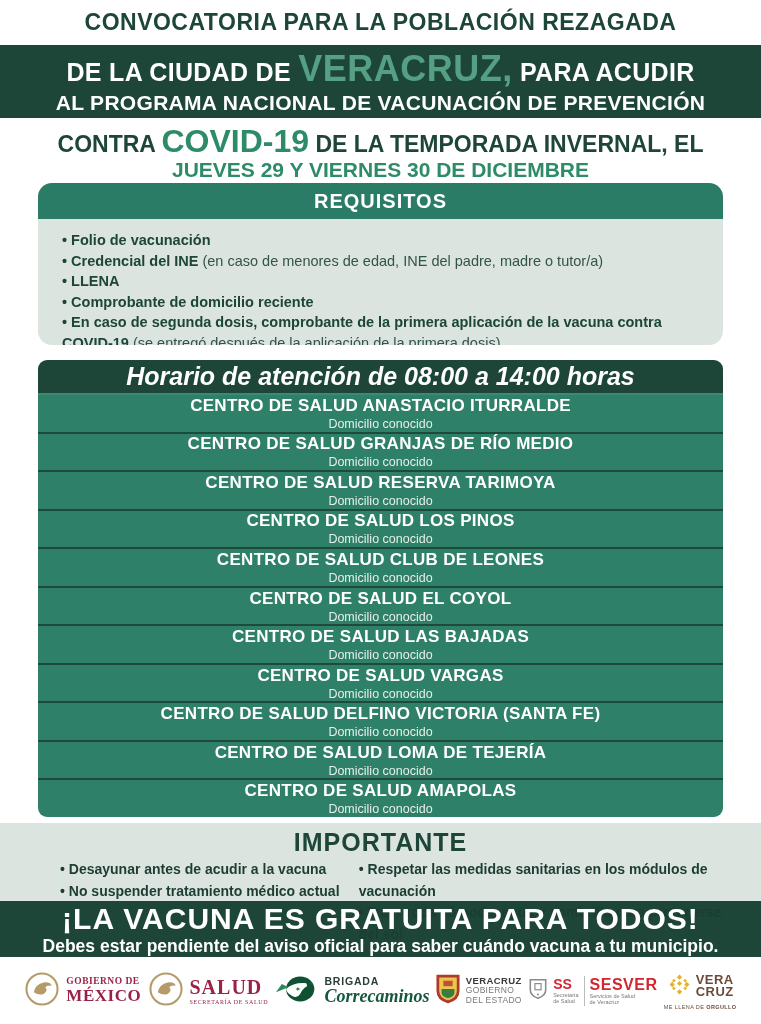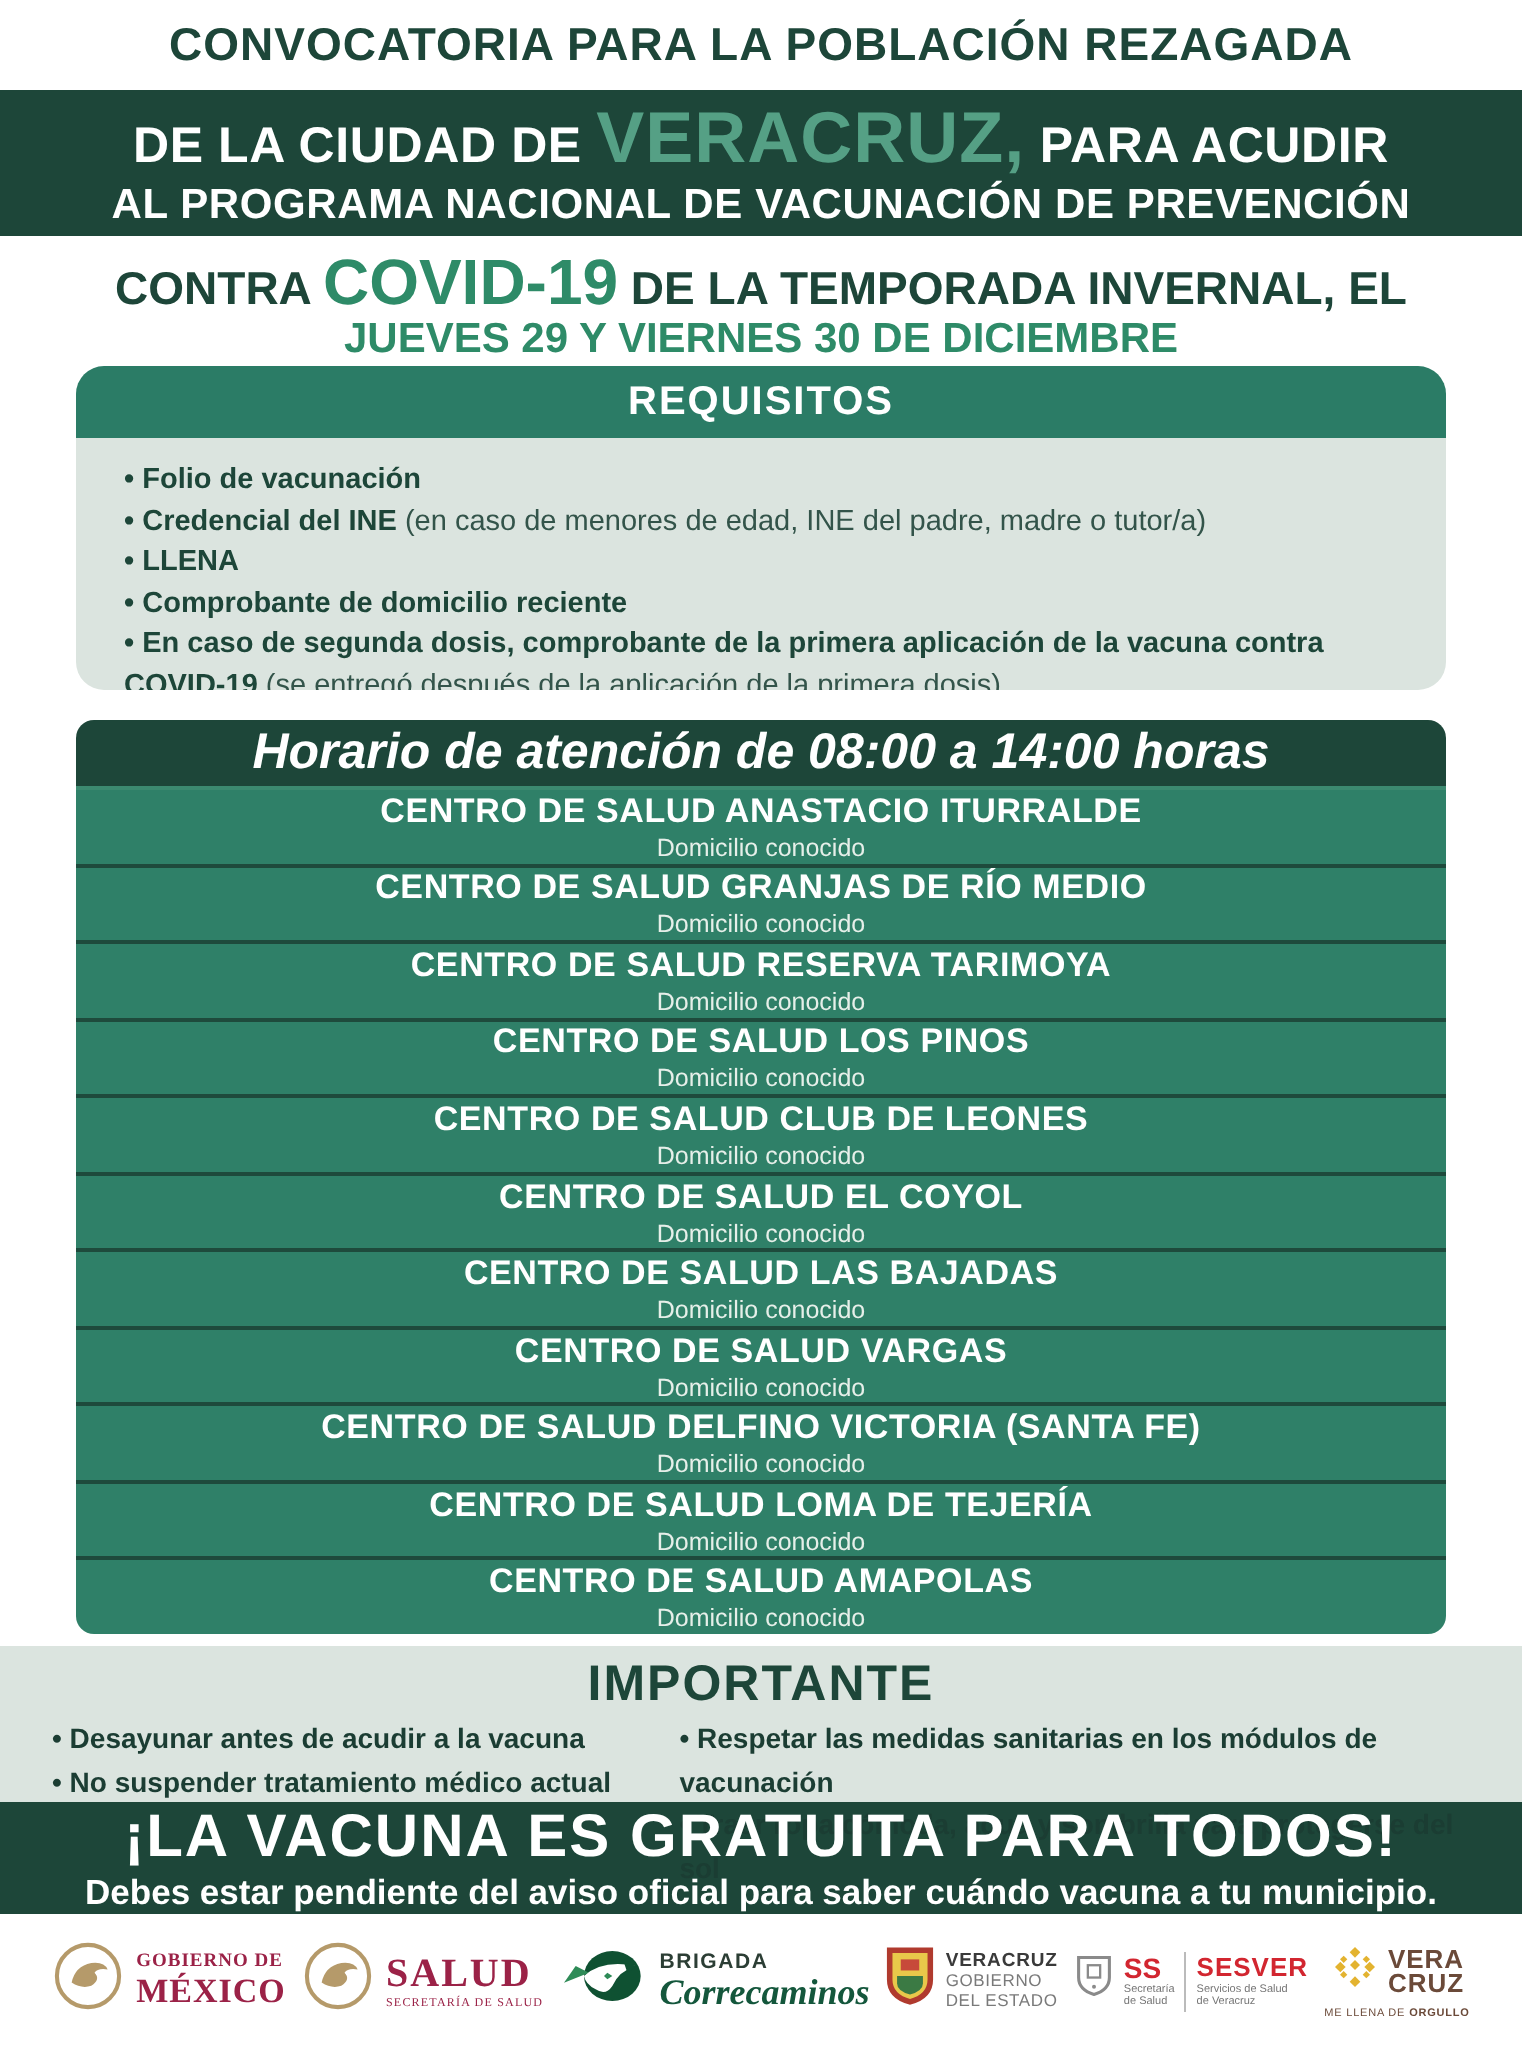--- a/index.html
+++ b/index.html
@@ -44,21 +44,21 @@
     border-bottom:2px solid #3c8a70;}
   .table-body{flex:1;display:flex;flex-direction:column;}
   .center-row{flex:1;background:var(--row_green);display:flex;flex-direction:column;
     align-items:center;justify-content:center;}
   .center-row:not(:first-child){border-top:2px solid #1e4a3c;}
   .center-name{color:#fff;font-weight:bold;font-size:17px;letter-spacing:.3px;}
   .center-address{color:#e6efe9;font-size:12.5px;margin-top:1px;}
 
   .importante{background:var(--light_panel);height:78px;margin-top:6px;padding-top:5px;}
   .imp-title{text-align:center;color:var(--dark_green);font-weight:bold;font-size:25px;letter-spacing:1px;}
-  .imp-cols{display:flex;padding:2px 22px 0 26px;}
+  .imp-cols{display:flex;padding:2px 22px 0 60px;}
   .imp-col-left{width:44%;}
   .imp-col-right{width:56%;}
   .imp-item{font-size:14px;font-weight:bold;color:#1b3d33;line-height:1.55;}
   .imp-item::before{content:"• ";}
 
   .gratis-banner{background:var(--dark_green);height:56px;color:#fff;text-align:center;
     display:flex;flex-direction:column;justify-content:center;}
   .gratis-line1{font-size:30px;font-weight:bold;letter-spacing:1px;}
   .gratis-line2{font-size:17.5px;font-weight:bold;margin-top:0px;}
 
@@ -75,21 +75,21 @@
   .brigada-l1{font-size:10.5px;font-weight:bold;letter-spacing:.8px;color:#2c3e35;}
   .brigada-l2{font-size:18px;font-weight:bold;font-style:italic;color:#14573c;}
   .verest-text{line-height:1.1;}
   .verest-l1{font-size:9.5px;font-weight:bold;color:#3a3a3a;letter-spacing:.4px;}
   .verest-l2{font-size:8.5px;color:#7a7a7a;letter-spacing:.3px;}
   .ss-block{display:flex;align-items:center;gap:5px;}
   .ss-text,.sesver-text{line-height:1.1;}
   .ss-big{color:var(--logo_red);font-weight:bold;font-size:14px;}
   .ss-sub{font-size:5.5px;color:#777;}
   .ss-divider{width:1px;height:30px;background:#bbb;}
-  .sesver-big{color:var(--logo_red);font-weight:bold;font-size:13px;letter-spacing:.5px;}
+  .sesver-big{color:var(--logo_red);font-weight:bold;font-size:16px;letter-spacing:.5px;}
   .verbrand{display:flex;flex-direction:column;align-items:center;}
   .verbrand-top{display:flex;align-items:center;gap:4px;}
   .verbrand-word{color:var(--brand_brown);font-weight:bold;font-size:13px;line-height:.95;letter-spacing:.5px;}
   .verbrand-tag{font-size:5.5px;color:var(--brand_brown);margin-top:3px;letter-spacing:.4px;}
   .verbrand-tag b{font-weight:bold;}
 </style>
 </head>
 <body>
 
 <div>

